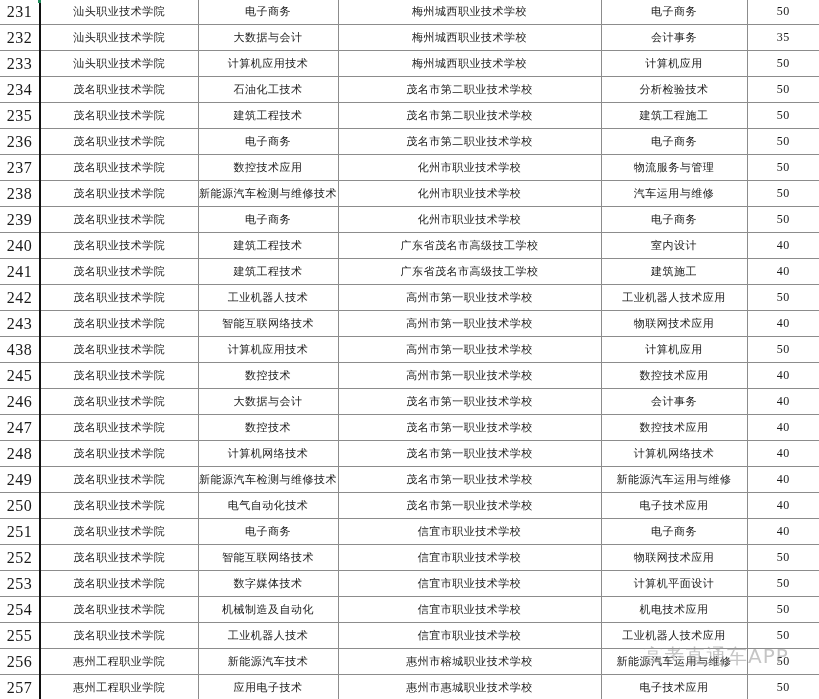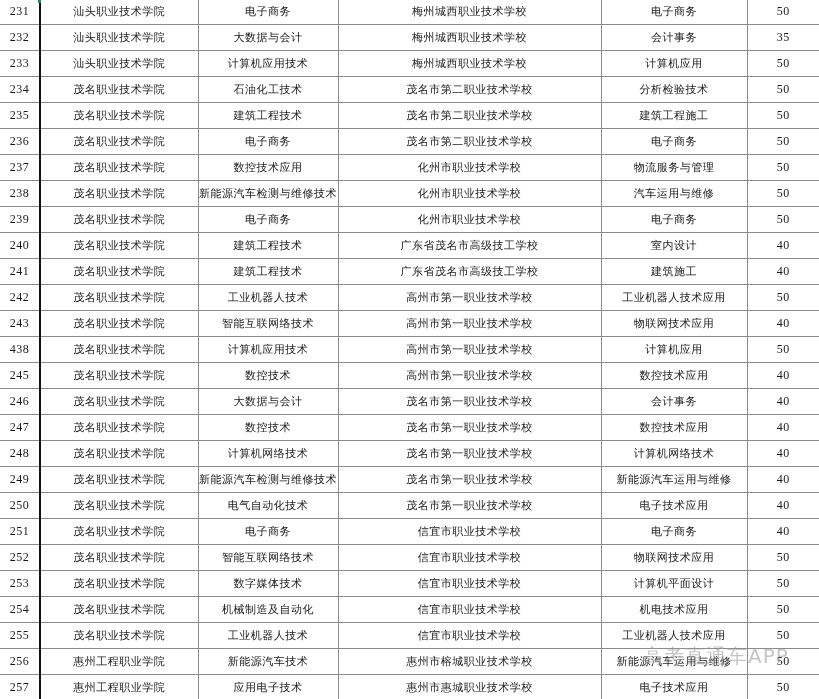--- a/index.html
+++ b/index.html
@@ -4,21 +4,21 @@
 <style>
   html, body { margin: 0; padding: 0; background: #ffffff; }
   body { width: 819px; height: 699px; overflow: hidden; position: relative; font-family: "DejaVu Sans", sans-serif; }
   .sheet { position: absolute; left: 0; top: -2px; width: 819px; }
   table { border-collapse: collapse; table-layout: fixed; width: 819px; }
   td {
     height: 25px; padding: 0; text-align: center; vertical-align: middle;
     font-size: 11px; color: #1a1a1a; border: 1px solid #8c8c8c;
     white-space: nowrap; overflow: hidden; letter-spacing: 0.5px;
   }
-  td.num { font-family: "Liberation Serif", serif; font-size: 12px; border-right: 2px solid #111; border-left: none; }
+  td.num { font-family: "Liberation Serif", serif; font-size: 16px; border-right: 2px solid #111; border-left: none; }
   td.quota { font-family: "Liberation Serif", serif; font-size: 12px; border-right: none; }
   .green-mark { position: absolute; left: 38px; top: 0; width: 3px; height: 3px; background: #1f8a5a; }
   .watermark {
     position: absolute; left: 643px; top: 643px; font-size: 20px; color: rgba(150,150,150,0.55);
     letter-spacing: 1px; white-space: nowrap; pointer-events: none;
   }
 </style>
 </head>
 <body>
 

